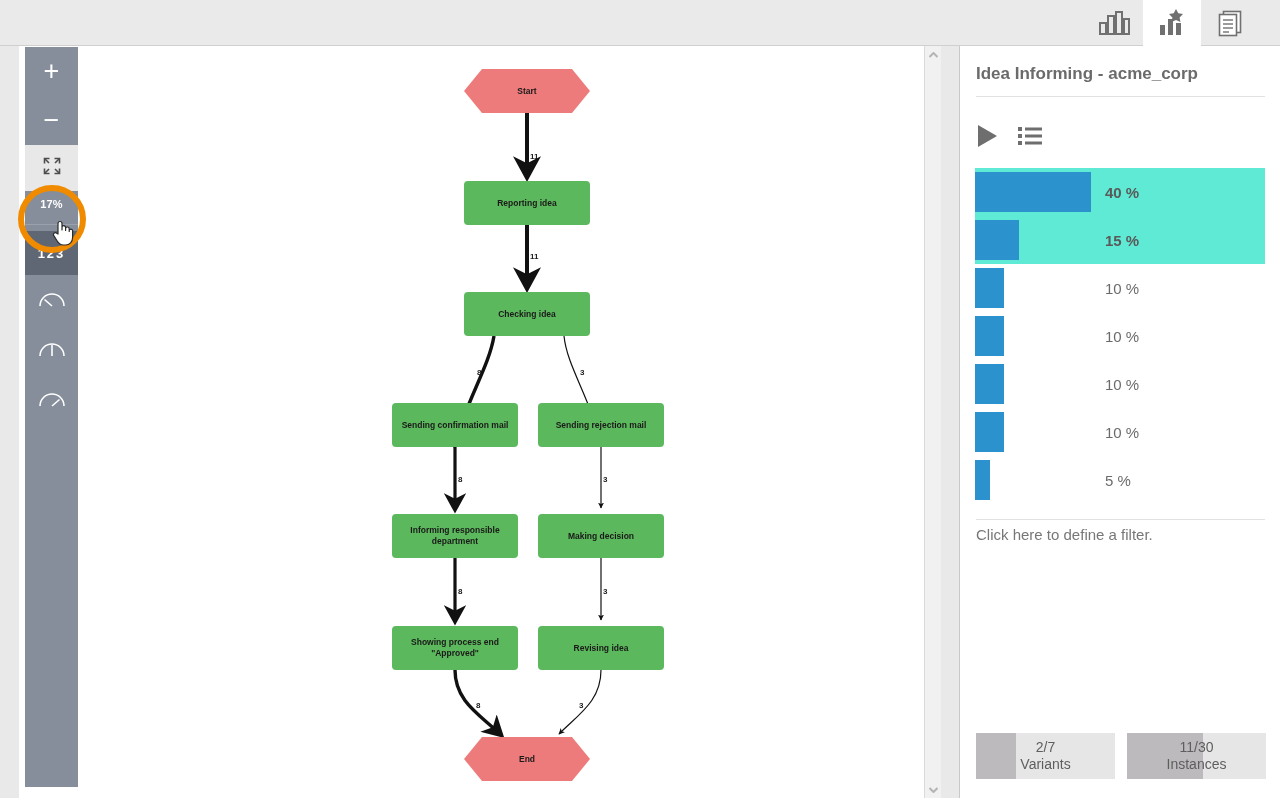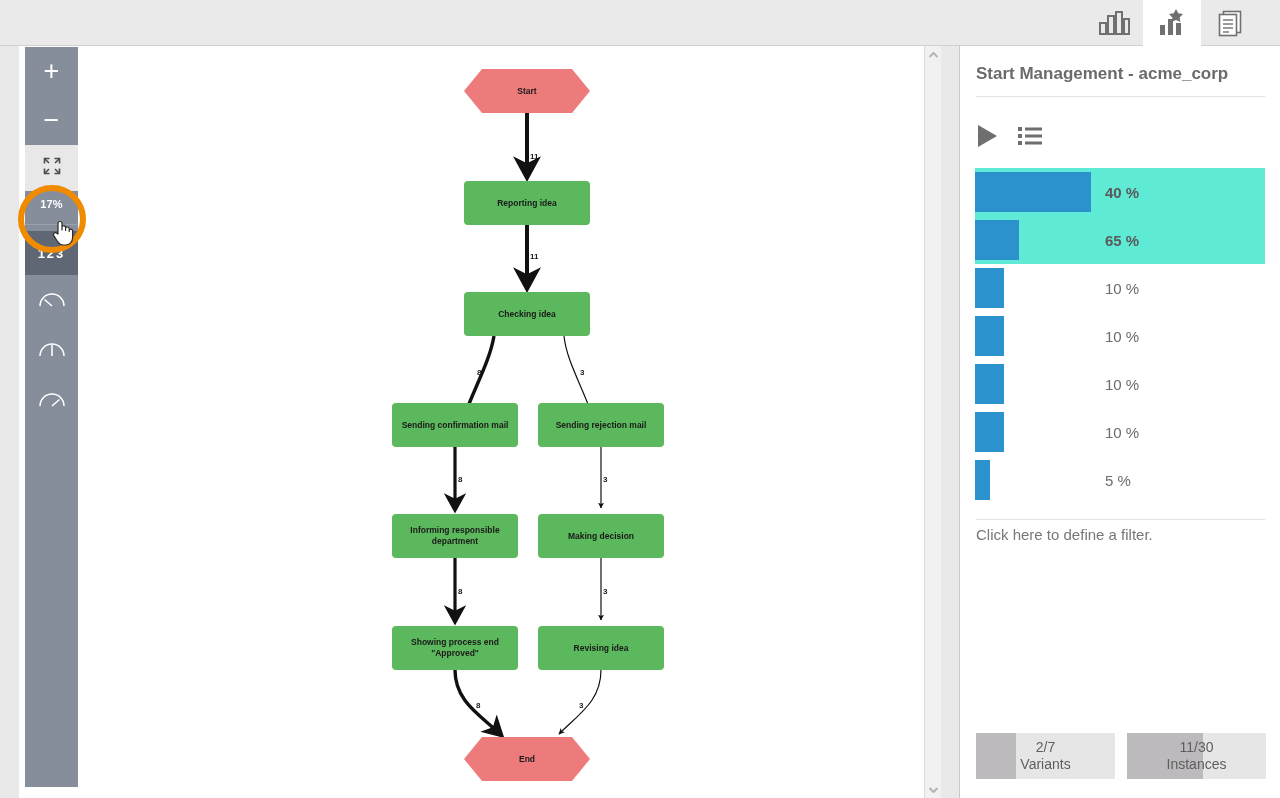--- a/index.html
+++ b/index.html
@@ -434,21 +434,21 @@
 
     <div class="cursor-hand">
       <svg width="22" height="28" viewBox="0 0 22 28">
         <path d="M6 16 L6 5.5 A2 2 0 0 1 10 5.5 L10 12 L10 9.5 A1.8 1.8 0 0 1 13.6 9.5 L13.6 12.5 L13.6 10.8 A1.8 1.8 0 0 1 17.2 10.8 L17.2 13.5 L17.2 12.4 A1.8 1.8 0 0 1 20.6 12.4 L20.6 19.5 C20.6 24 17.6 27 13.6 27 L11.4 27 C8.4 27 6.6 25.4 5.2 23 L1.8 17.6 A1.9 1.9 0 0 1 5 15.5 Z" fill="#ffffff" stroke="#2b2b2b" stroke-width="1.2" stroke-linejoin="round"></path>
       </svg>
     </div>
   </div>
 
   <div class="rpanel">
 
-    <div class="rp-title">Start Management - acme_corp</div>
+    <div class="rp-title">Idea Informing - acme_corp</div>
     <div class="rp-divider d1"></div>
 
     <div class="rp-icons">
       <span class="rp-icon">
         <svg width="22" height="24" viewBox="0 0 22 24">
             <polygon points="2,1 21,12 2,23" fill="#6e6e6e"></polygon>
           </svg>
       </span>
       <span class="rp-icon">
         <svg width="24" height="20" viewBox="0 0 24 20">
@@ -464,21 +464,21 @@
       </span>
     </div>
 
     <div class="bars">
       <div class="bar-row sel">
         <div class="bar-fill" style="width:116px"></div>
         <div class="bar-label">40 %</div>
       </div>
       <div class="bar-row sel">
         <div class="bar-fill" style="width:44px"></div>
-        <div class="bar-label">65 %</div>
+        <div class="bar-label">15 %</div>
       </div>
       <div class="bar-row">
         <div class="bar-fill" style="width:29px"></div>
         <div class="bar-label">10 %</div>
       </div>
       <div class="bar-row">
         <div class="bar-fill" style="width:29px"></div>
         <div class="bar-label">10 %</div>
       </div>
       <div class="bar-row">

